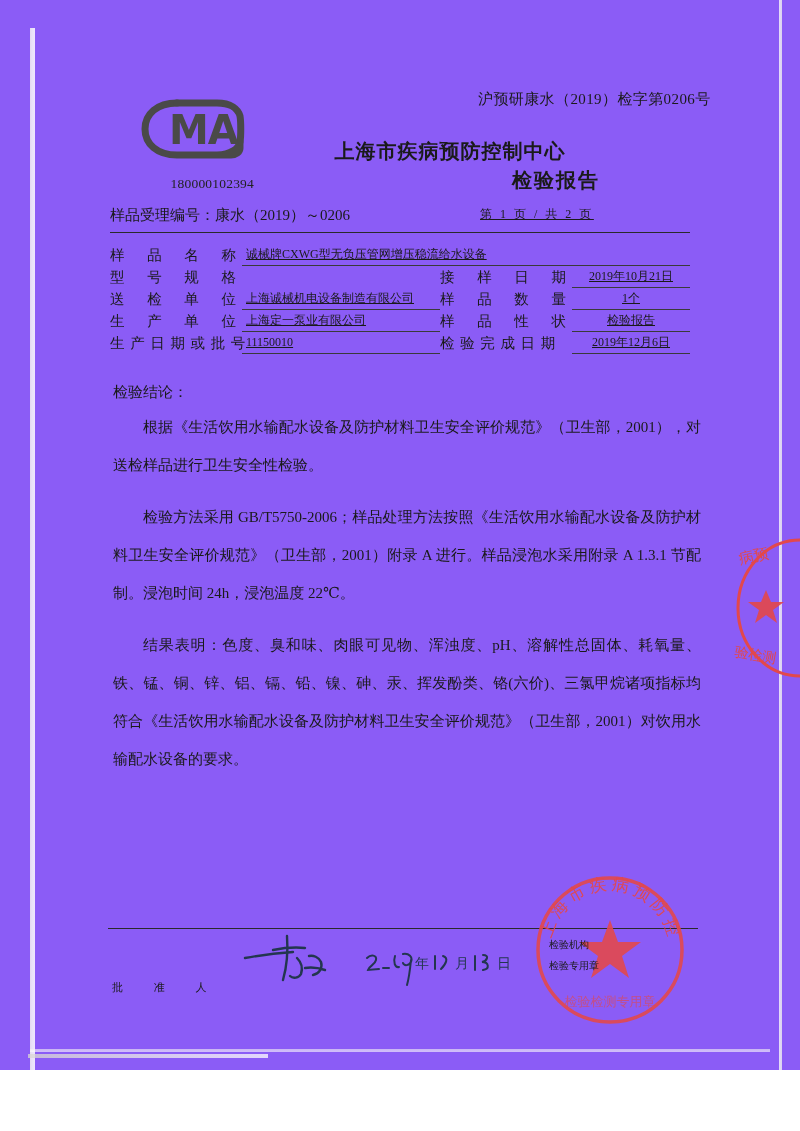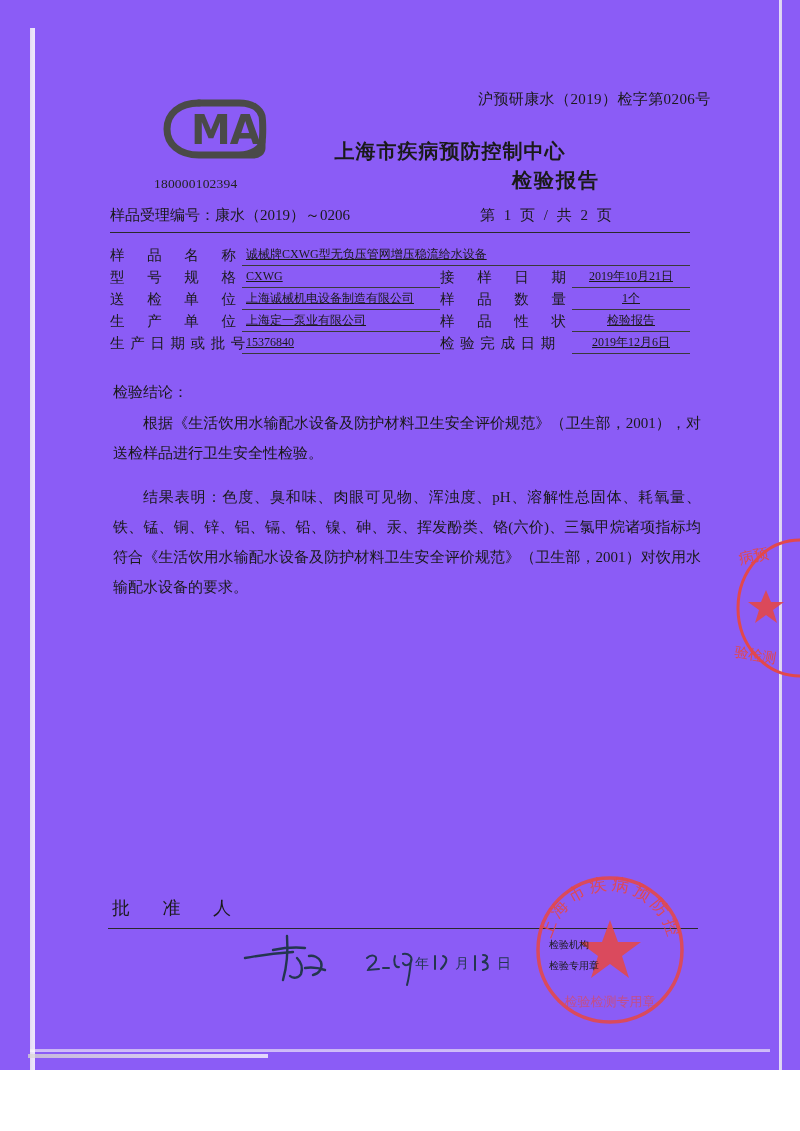--- a/index.html
+++ b/index.html
@@ -51,23 +51,23 @@
   
   .report-no {
     position: absolute;
     left: 478px; top: 90px;
     font-size: 15px;
     letter-spacing: .4px;
     white-space: nowrap;
   }
   .cma-block {
     position: absolute;
-    left: 154px; top: 98px;
+    left: 132px; top: 98px;
     width: 122px;
-    text-align: left;
+    text-align: right;
   }
   .cma-mark {
     width: 108px;
     height: 62px;
     margin: 0 auto;
     position: relative;
   }
   .cma-mark svg { display: block; }
   .cma-number {
     margin-top: 16px;
@@ -106,23 +106,24 @@
   }
   .accept-no {
     position: absolute;
     left: 0; top: 0;
     font-size: 15px;
     white-space: nowrap;
   }
   .page-of {
     position: absolute;
     left: 370px; top: 0;
-    font-size: 15px;
+    font-size: 12px;
     white-space: nowrap;
     letter-spacing: 2.5px;
+    text-decoration: underline;
   }
 
   
   .info-table {
     position: absolute;
     left: 110px; top: 244px;
     width: 580px;
   }
   .info-row {
     display: flex;
@@ -161,40 +162,40 @@
   .concl-head {
     position: absolute;
     left: 113px; top: 383px;
     font-size: 15px;
   }
   .concl-body {
     position: absolute;
     left: 113px; top: 408px;
     width: 588px;
     font-size: 15px;
-    line-height: 30px;
+    line-height: 38px;
     text-align: justify;
   }
   .concl-body p {
     margin: 0 0 14px 0;
     text-indent: 2em;
   }
   .concl-body p:last-child { margin-bottom: 16px; }
 
   
   .approve-rule {
     position: absolute;
     left: 108px; top: 928px;
     width: 590px;
     border-top: 1.8px solid #2a2a2a;
   }
   .approve-label {
     position: absolute;
-    left: 112px; top: 896px;
-    font-size: 18px;
+    left: 112px; top: 980px;
+    font-size: 11px;
     letter-spacing: 14px;
   }
   .signature {
     position: absolute;
     left: 243px; top: 928px;
     width: 115px;
     height: 60px;
   }
   .sign-date {
     position: absolute;
@@ -277,21 +278,20 @@
     </div>
 
     <div class="info-row">
       <div class="left-group">
         <div class="cell-label lw">
           <span>型</span>
           <span>号</span>
           <span>规</span>
           <span>格</span>
         </div>
-        <div class="cell-value">CXWG</div>
       </div>
       <div class="right-group">
         <div class="cell-label lw">
           <span>接</span>
           <span>样</span>
           <span>日</span>
           <span>期</span>
         </div>
         <div class="cell-value centered">2019年10月21日</div>
       </div>
@@ -335,33 +335,34 @@
           <span>性</span>
           <span>状</span>
         </div>
         <div class="cell-value centered">检验报告</div>
       </div>
     </div>
 
     <div class="info-row">
       <div class="left-group">
         <div class="cell-label lw-wide">生 产 日 期 或 批 号</div>
-        <div class="cell-value">15376840</div>
+        <div class="cell-value">11150010</div>
       </div>
       <div class="right-group">
         <div class="cell-label lw-wide">检 验 完 成 日 期</div>
         <div class="cell-value centered">2019年12月6日</div>
       </div>
     </div>
 
   </div>
 
   <div class="concl-head">检验结论：</div>
   <div class="concl-body">
     <p>根据《生活饮用水输配水设备及防护材料卫生安全评价规范》（卫生部，2001），对送检样品进行卫生安全性检验。</p>
+    <p>检验方法采用 GB/T5750-2006；样品处理方法按照《生活饮用水输配水设备及防护材料卫生安全评价规范》（卫生部，2001）附录 A 进行。样品浸泡水采用附录 A 1.3.1 节配制。浸泡时间 24h，浸泡温度 22℃。</p>
     <p>结果表明：色度、臭和味、肉眼可见物、浑浊度、pH、溶解性总固体、耗氧量、铁、锰、铜、锌、铝、镉、铅、镍、砷、汞、挥发酚类、铬(六价)、三氯甲烷诸项指标均符合《生活饮用水输配水设备及防护材料卫生安全评价规范》（卫生部，2001）对饮用水输配水设备的要求。</p>
   </div>
 
   <div class="stamp-edge">
     <svg width="88" height="140" viewBox="0 0 88 140">
       <ellipse cx="78" cy="70" rx="62" ry="68" fill="none" stroke="#e2484c" stroke-width="3"></ellipse>
       <polygon points="44,52 49,64 62,64 51,72 55,85 44,77 33,85 37,72 26,64 39,64" fill="#e2484c" opacity=".92"></polygon>
       <text x="18" y="26" font-family="DejaVu Sans, sans-serif" font-size="15" fill="#e2484c" transform="rotate(-12 18 26)">病预</text>
       <text x="12" y="118" font-family="DejaVu Sans, sans-serif" font-size="14" fill="#e2484c" transform="rotate(10 12 118)">验检测</text>
     </svg>

